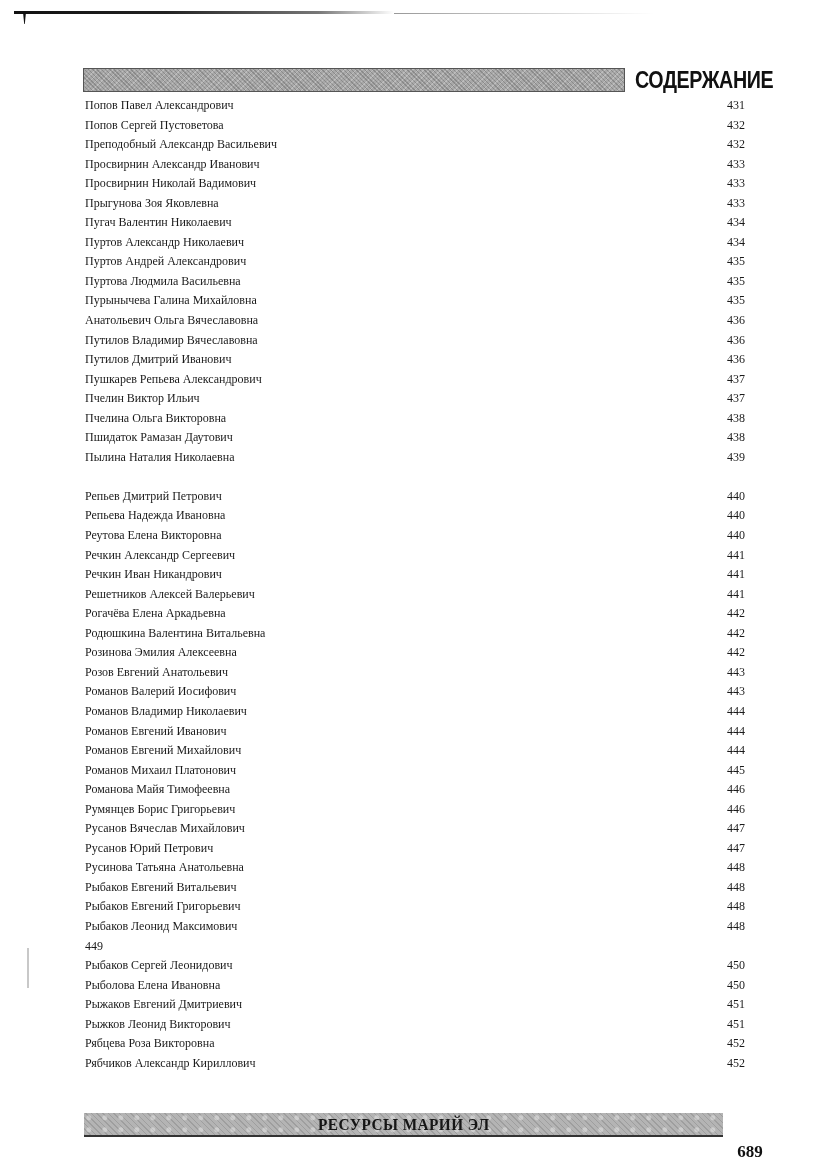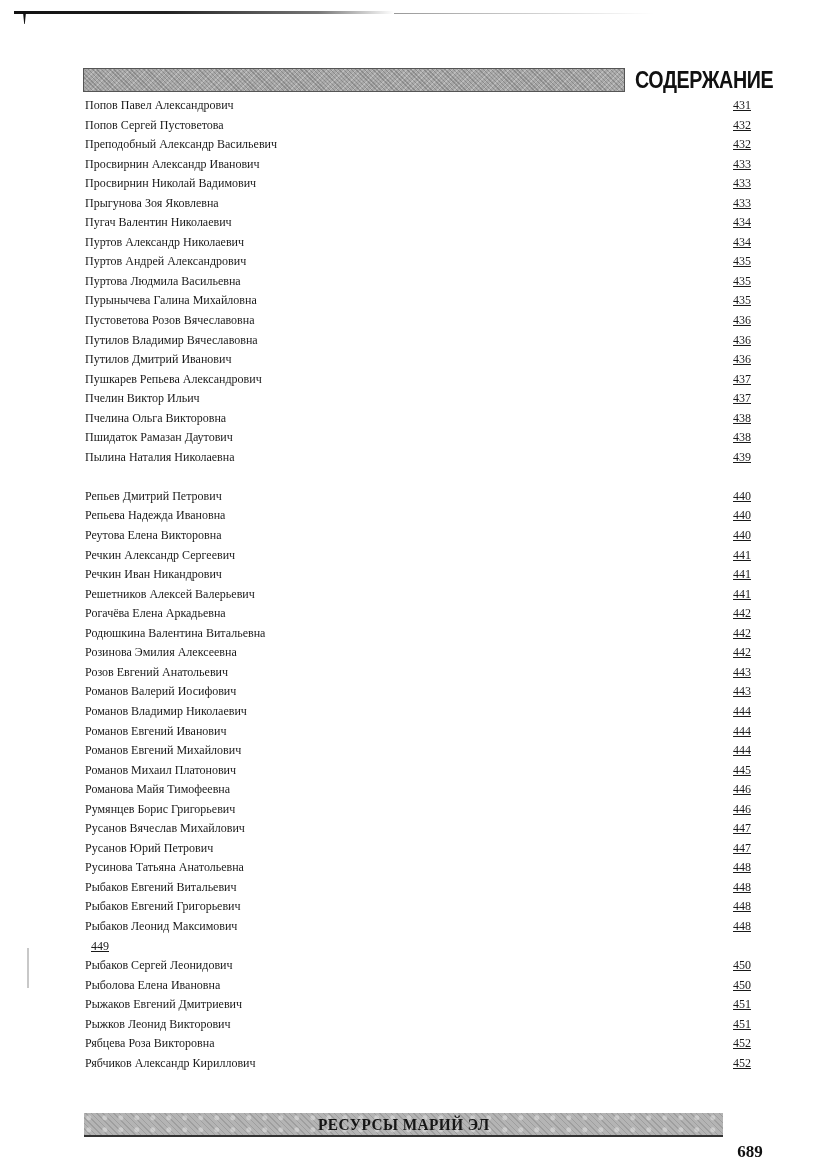--- a/index.html
+++ b/index.html
@@ -36,21 +36,21 @@
     margin-left: 10px; font-family: "Liberation Sans", "DejaVu Sans", sans-serif; font-weight: bold;
     font-size: 24px; letter-spacing: -0.5px; transform: scaleX(0.82); transform-origin: left center;
     color: #111; white-space: nowrap;
   }
   .toc {
     position: absolute; left: 85px; top: 96px; width: 672px;
     font-size: 12px; line-height: 19.55px;
   }
   .toc-row { display: flex; justify-content: space-between; height: 19.55px; }
   .toc-name { white-space: nowrap; }
-  .toc-page { width: 30px; text-align: center; text-decoration: underline; }
+  .toc-page { width: 30px; text-align: left; }
   .toc-gap { height: 19.55px; }
   .footer {
     position: absolute; left: 84px; top: 1113px; width: 639px; height: 22px;
     border-bottom: 2px solid #333;
     background-color: #b4b4b4;
     background-image:
       radial-gradient(circle at 30% 40%, rgba(255,255,255,0.35) 0 2px, transparent 3px),
       repeating-linear-gradient(45deg, rgba(0,0,0,0.12) 0 1px, transparent 1px 4px);
     background-size: 16px 12px, auto;
   }
@@ -117,21 +117,21 @@
       </div>
       <div class="toc-row">
         <span class="toc-name">Пуртова Людмила Васильевна</span>
         <span class="toc-page">435</span>
       </div>
       <div class="toc-row">
         <span class="toc-name">Пурынычева Галина Михайловна</span>
         <span class="toc-page">435</span>
       </div>
       <div class="toc-row">
-        <span class="toc-name">Пустоветова Розов Вячеславовна</span>
+        <span class="toc-name">Анатольевич Ольга Вячеславовна</span>
         <span class="toc-page">436</span>
       </div>
       <div class="toc-row">
         <span class="toc-name">Путилов Владимир Вячеславовна</span>
         <span class="toc-page">436</span>
       </div>
       <div class="toc-row">
         <span class="toc-name">Путилов Дмитрий Иванович</span>
         <span class="toc-page">436</span>
       </div>

